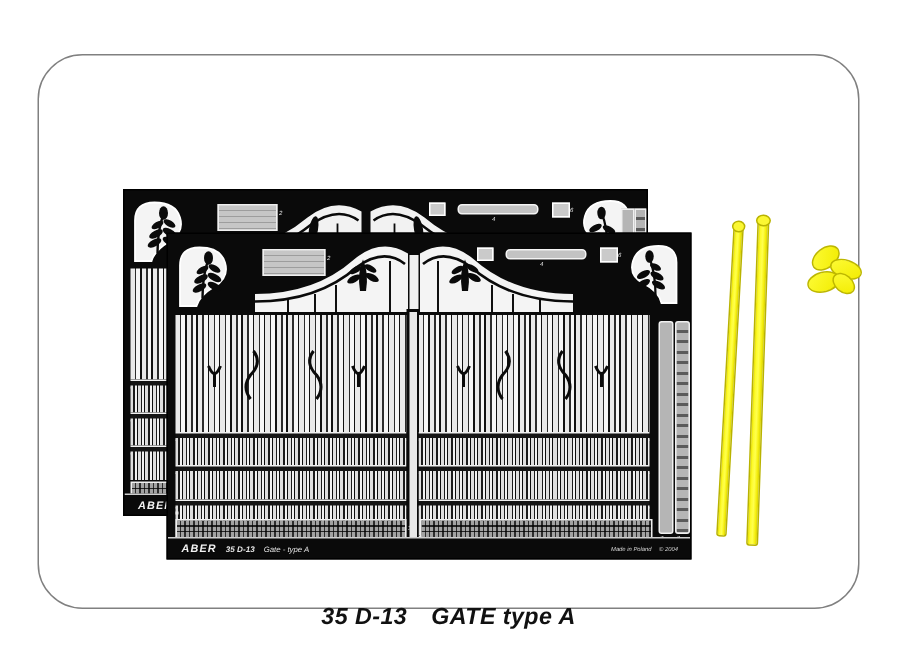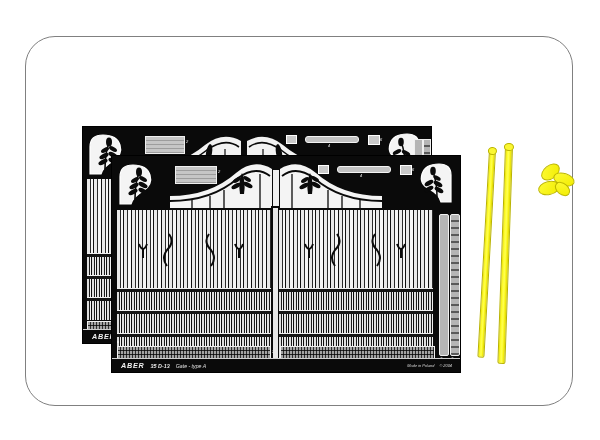--- a/index.html
+++ b/index.html
@@ -365,15 +365,18 @@
       <div class="cap"></div>
     </div>
 
     <div>
       <div class="blob" style="left:514px;top:128px;width:19px;height:12px;transform:rotate(-38deg);"></div>
       <div class="blob" style="left:527px;top:136px;width:20px;height:11px;transform:rotate(18deg);"></div>
       <div class="blob" style="left:512px;top:144px;width:20px;height:12px;transform:rotate(-14deg);"></div>
       <div class="blob" style="left:528px;top:146px;width:15px;height:10px;transform:rotate(40deg);"></div>
     </div>
 
+    <div class="caption">
+      <span>35 D-13</span><span class="gap"></span><span>GATE type A</span>
+    </div>
 
   </div>
 </div>
 
 </body></html>

